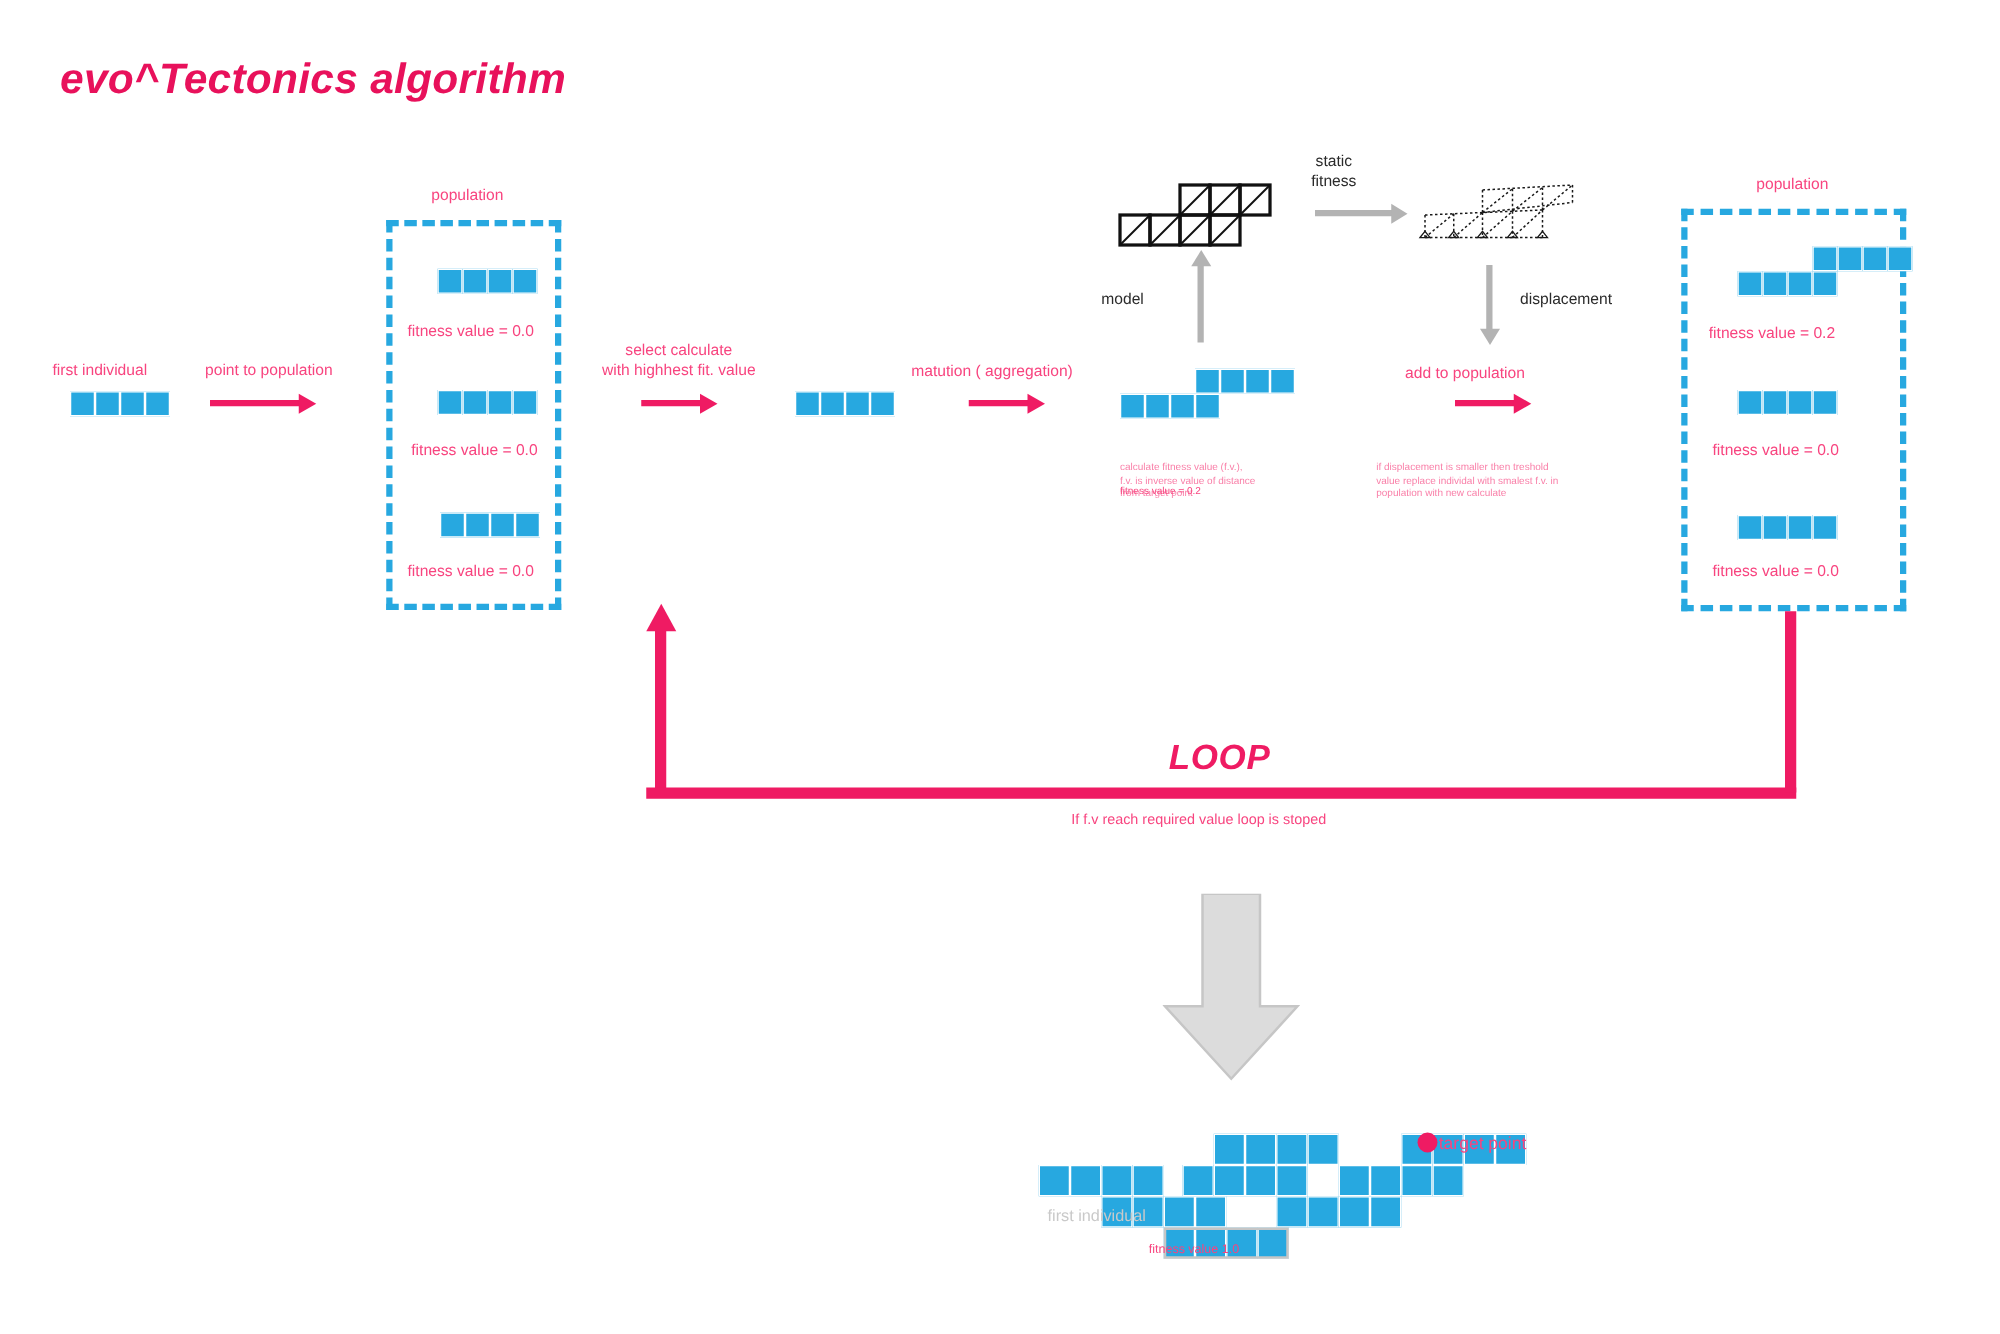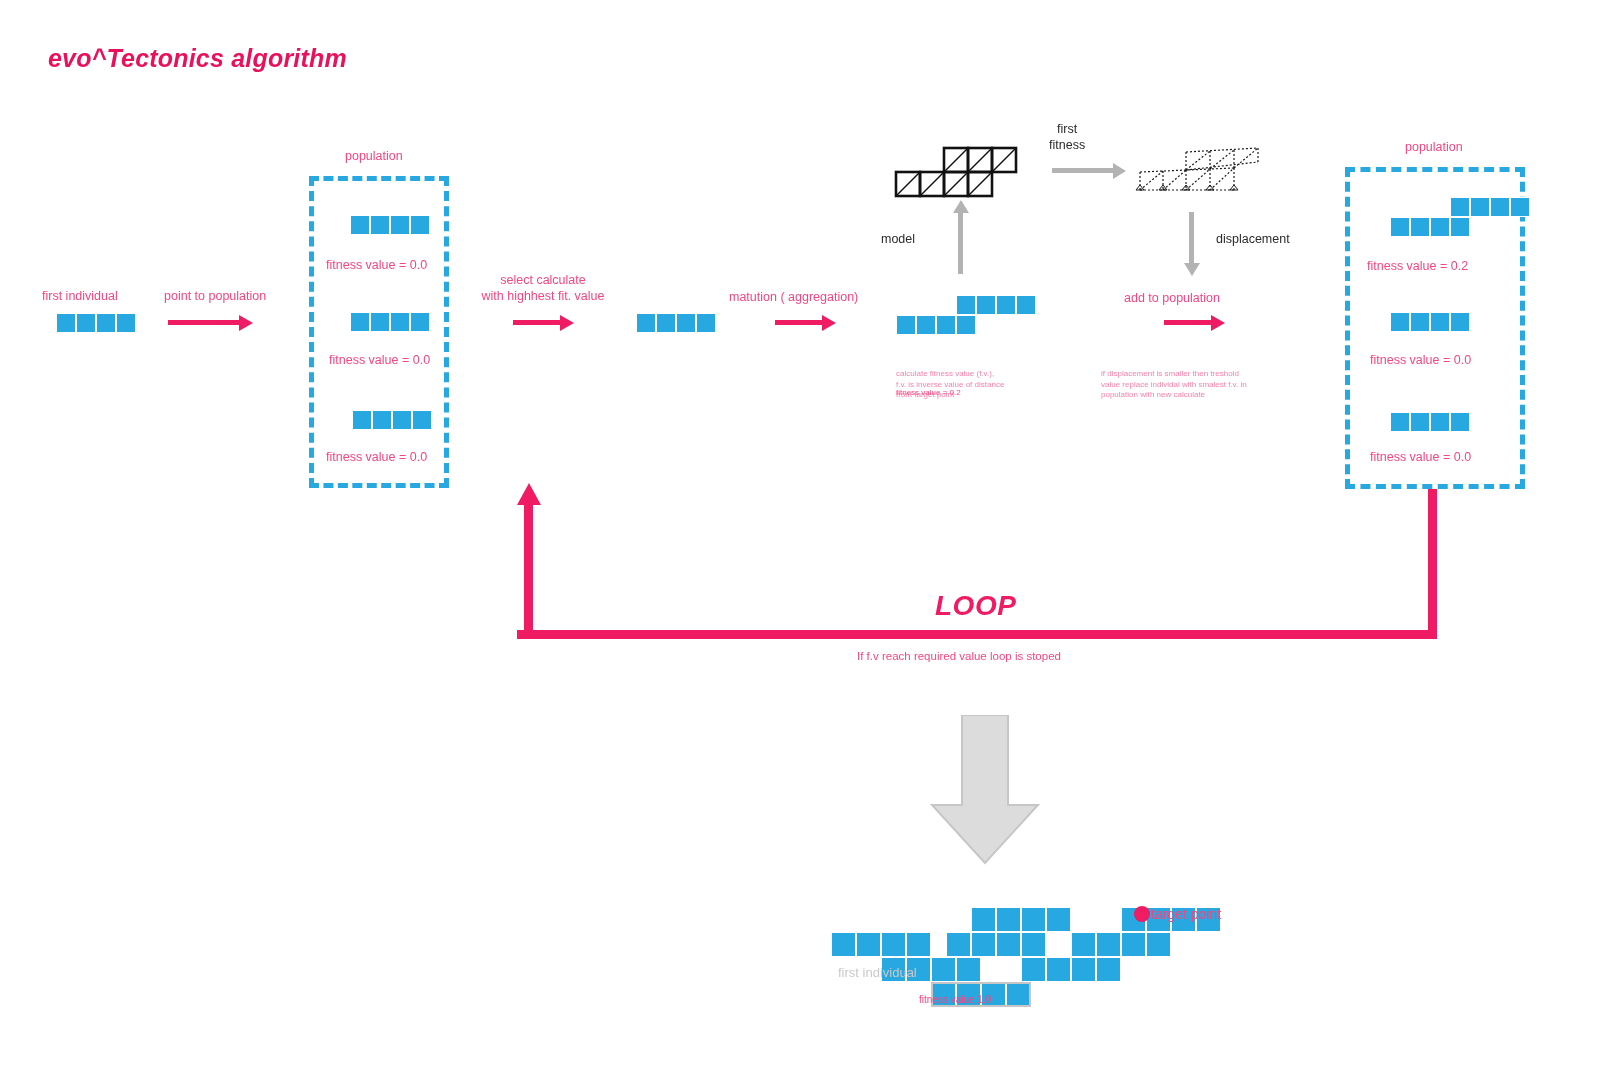--- a/index.html
+++ b/index.html
@@ -9,21 +9,21 @@
     font-family:"Liberation Sans", sans-serif;
     overflow:hidden;
     position:relative;
   }
   .stage{position:absolute;left:0;top:0;width:1600px;height:1067px;}
   .abs{position:absolute;}
 
   
   .title{
     left:48px;top:44px;
-    font-size:25px;font-weight:bold;font-style:italic;
+    font-size:34px;font-weight:bold;font-style:italic;
     color:#e8115b;letter-spacing:.2px;white-space:nowrap;
   }
   .lbl{font-size:12.5px;color:#f8447f;white-space:nowrap;line-height:16px;}
   .lbl-c{font-size:12.5px;color:#f8447f;line-height:16px;text-align:center;}
   .lbl-dark{font-size:12.5px;color:#2b2b2b;white-space:nowrap;line-height:16px;}
   .tiny{font-size:8px;color:#f97fa8;line-height:10.5px;white-space:pre-line;margin-top:21px;}
   .tiny-strong{font-size:8px;color:#f8447f;line-height:10.5px;white-space:pre-line;}
   .loop-word{
     font-size:28px;font-weight:bold;font-style:italic;color:#ef1b63;
     letter-spacing:.5px;white-space:nowrap;
@@ -206,21 +206,21 @@
         <line x1="54" y1="54" x2="78" y2="30"></line>
         <line x1="78" y1="54" x2="102" y2="30"></line>
         <line x1="54" y1="30" x2="78" y2="6"></line>
         <line x1="78" y1="30" x2="102" y2="6"></line>
         <line x1="102" y1="30" x2="126" y2="6"></line>
       </g>
     </svg>
   </div>
 
   <div class="abs lbl-dark" style="left:1049px;top:121px;text-align:center;">
-    <div>first</div>
+    <div>static</div>
     <div>fitness</div>
   </div>
   <div class="garrow-r" style="left:1052px;top:168px;width:62px;"></div>
 
   <div class="abs" style="left:1134px;top:146px;">
     <svg width="128" height="50" viewBox="0 0 128 50">
       <g stroke="#1a1a1a" stroke-width="1.2" fill="none" stroke-dasharray="2,2">
 
         <path d="M6,44 L100,44"></path>
         <path d="M6,26 L100,22"></path>

